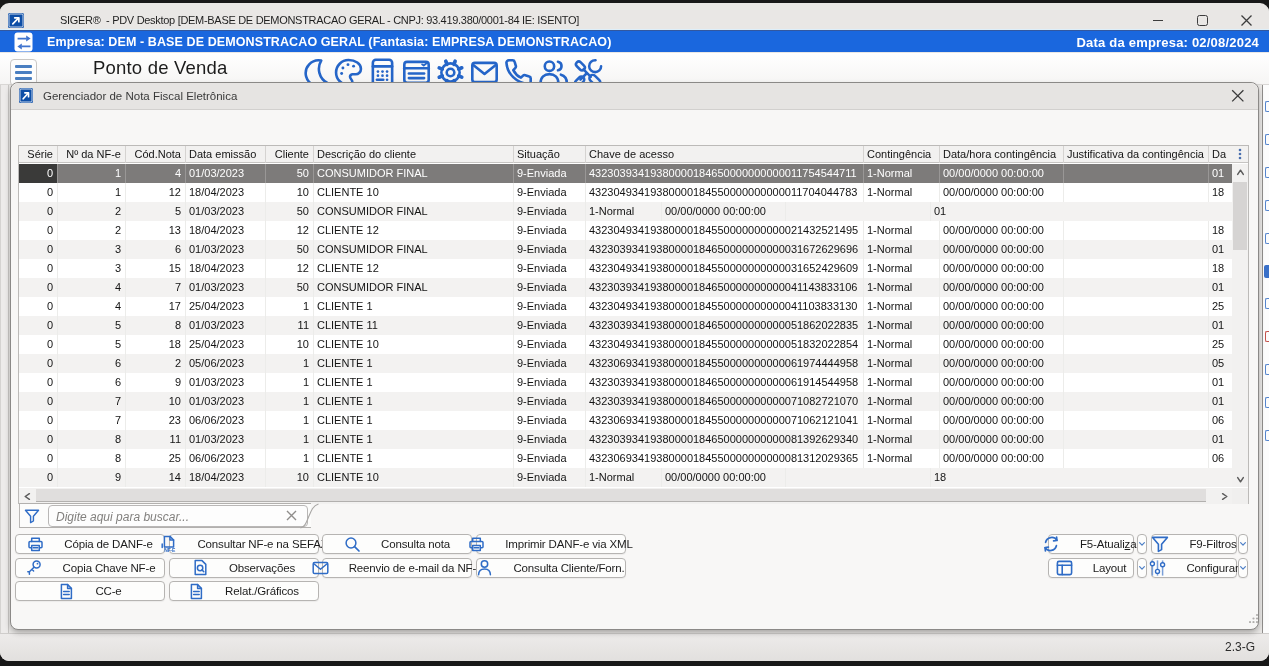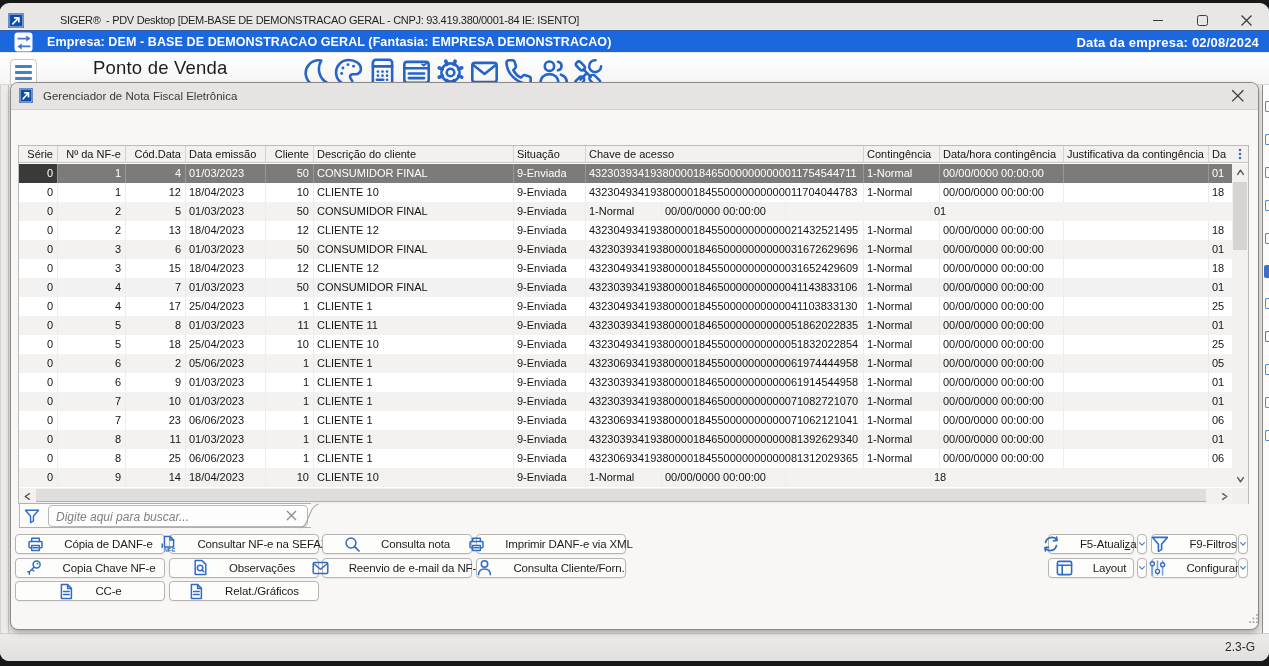--- a/index.html
+++ b/index.html
@@ -212,21 +212,21 @@
           </svg></div>
     <div class="tt">Gerenciador de Nota Fiscal Eletrônica</div>
     <svg id="dlgclose" width="14" height="14">
           <path d="M1.2,1.2 L12.4,12.4 M12.4,1.2 L1.2,12.4" stroke="#3a3a3a" stroke-width="1.3"></path>
         </svg>
   </div>
   <div id="tbl">
     <div id="thead">
           <div class="hc tr" style="width:39px">Série</div>
           <div class="hc tr" style="width:68px">Nº da NF-e</div>
-          <div class="hc tr" style="width:60px">Cód.Data</div>
+          <div class="hc tr" style="width:60px">Cód.Nota</div>
           <div class="hc tl" style="width:80px">Data emissão</div>
           <div class="hc tr" style="width:48px">Cliente</div>
           <div class="hc tl" style="width:200px">Descrição do cliente</div>
           <div class="hc tl" style="width:72px">Situação</div>
           <div class="hc tl" style="width:278px">Chave de acesso</div>
           <div class="hc tl" style="width:76px">Contingência</div>
           <div class="hc tl" style="width:124px">Data/hora contingência</div>
           <div class="hc tl" style="width:145px">Justificativa da contingência</div>
           <div class="hc tl" style="width:23px">Da</div>
         </div>

